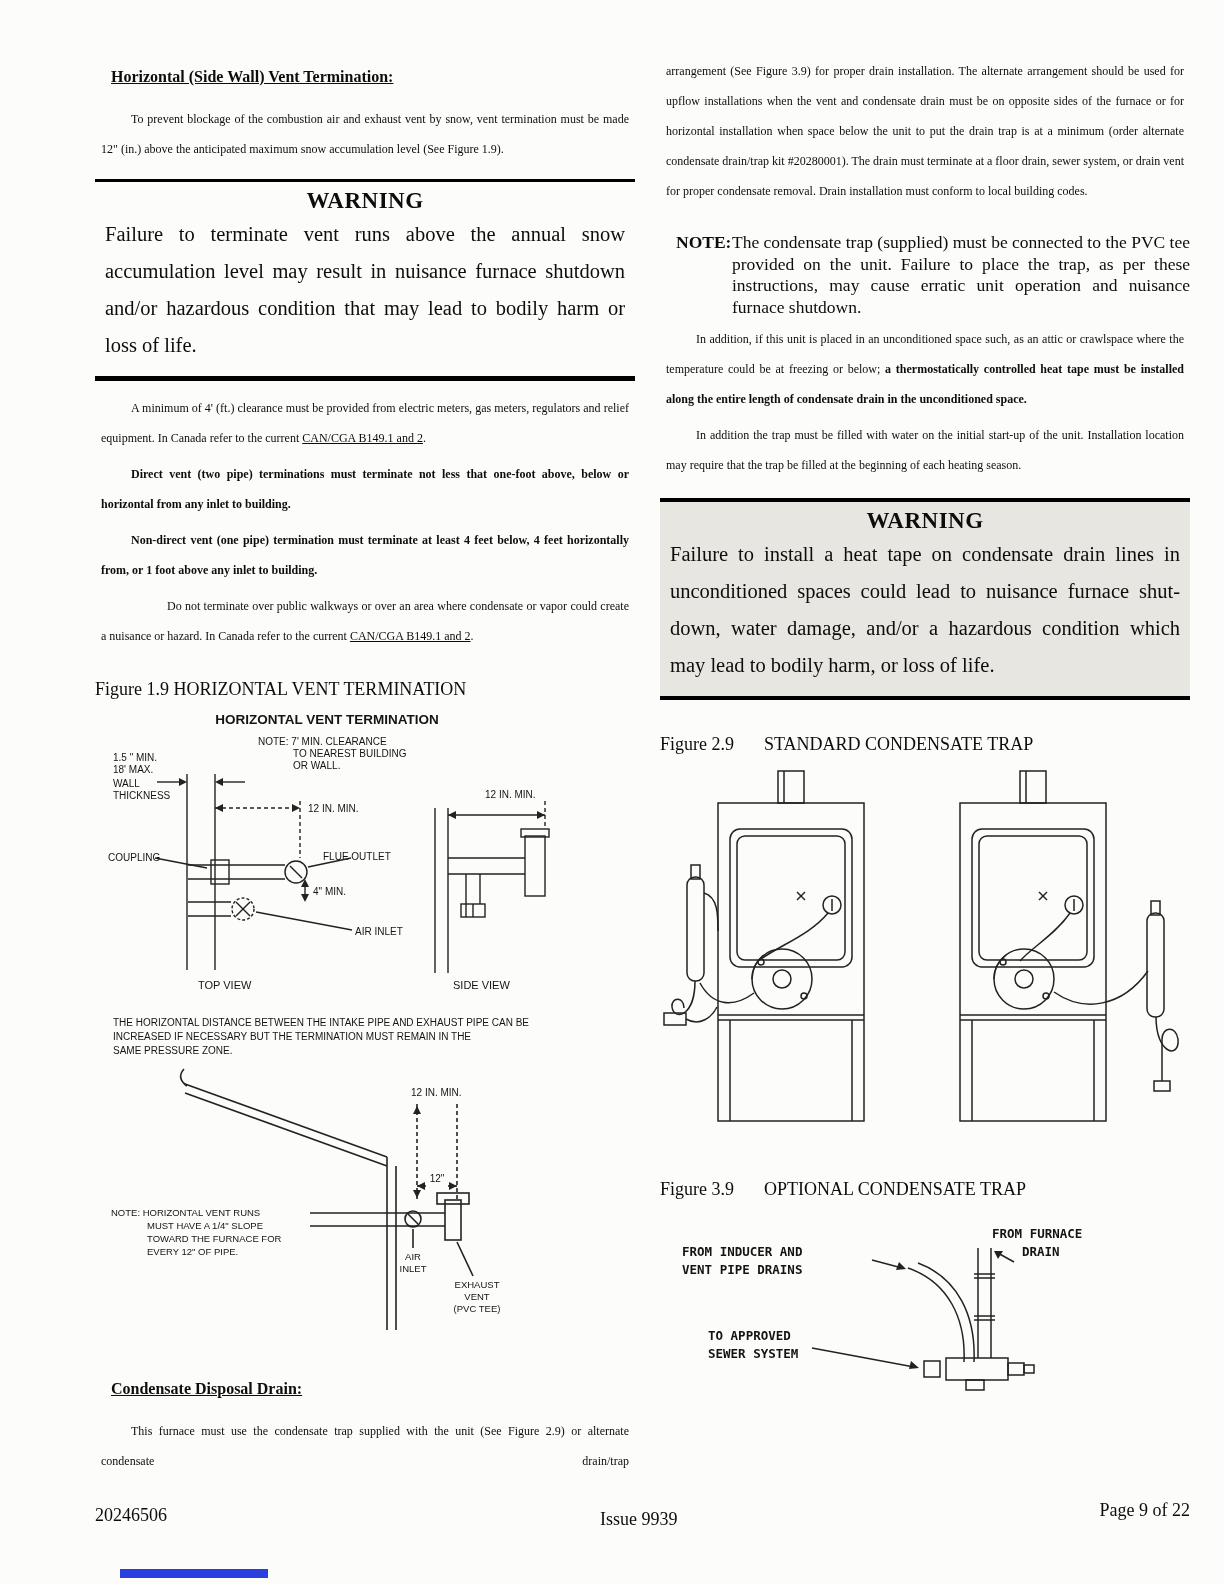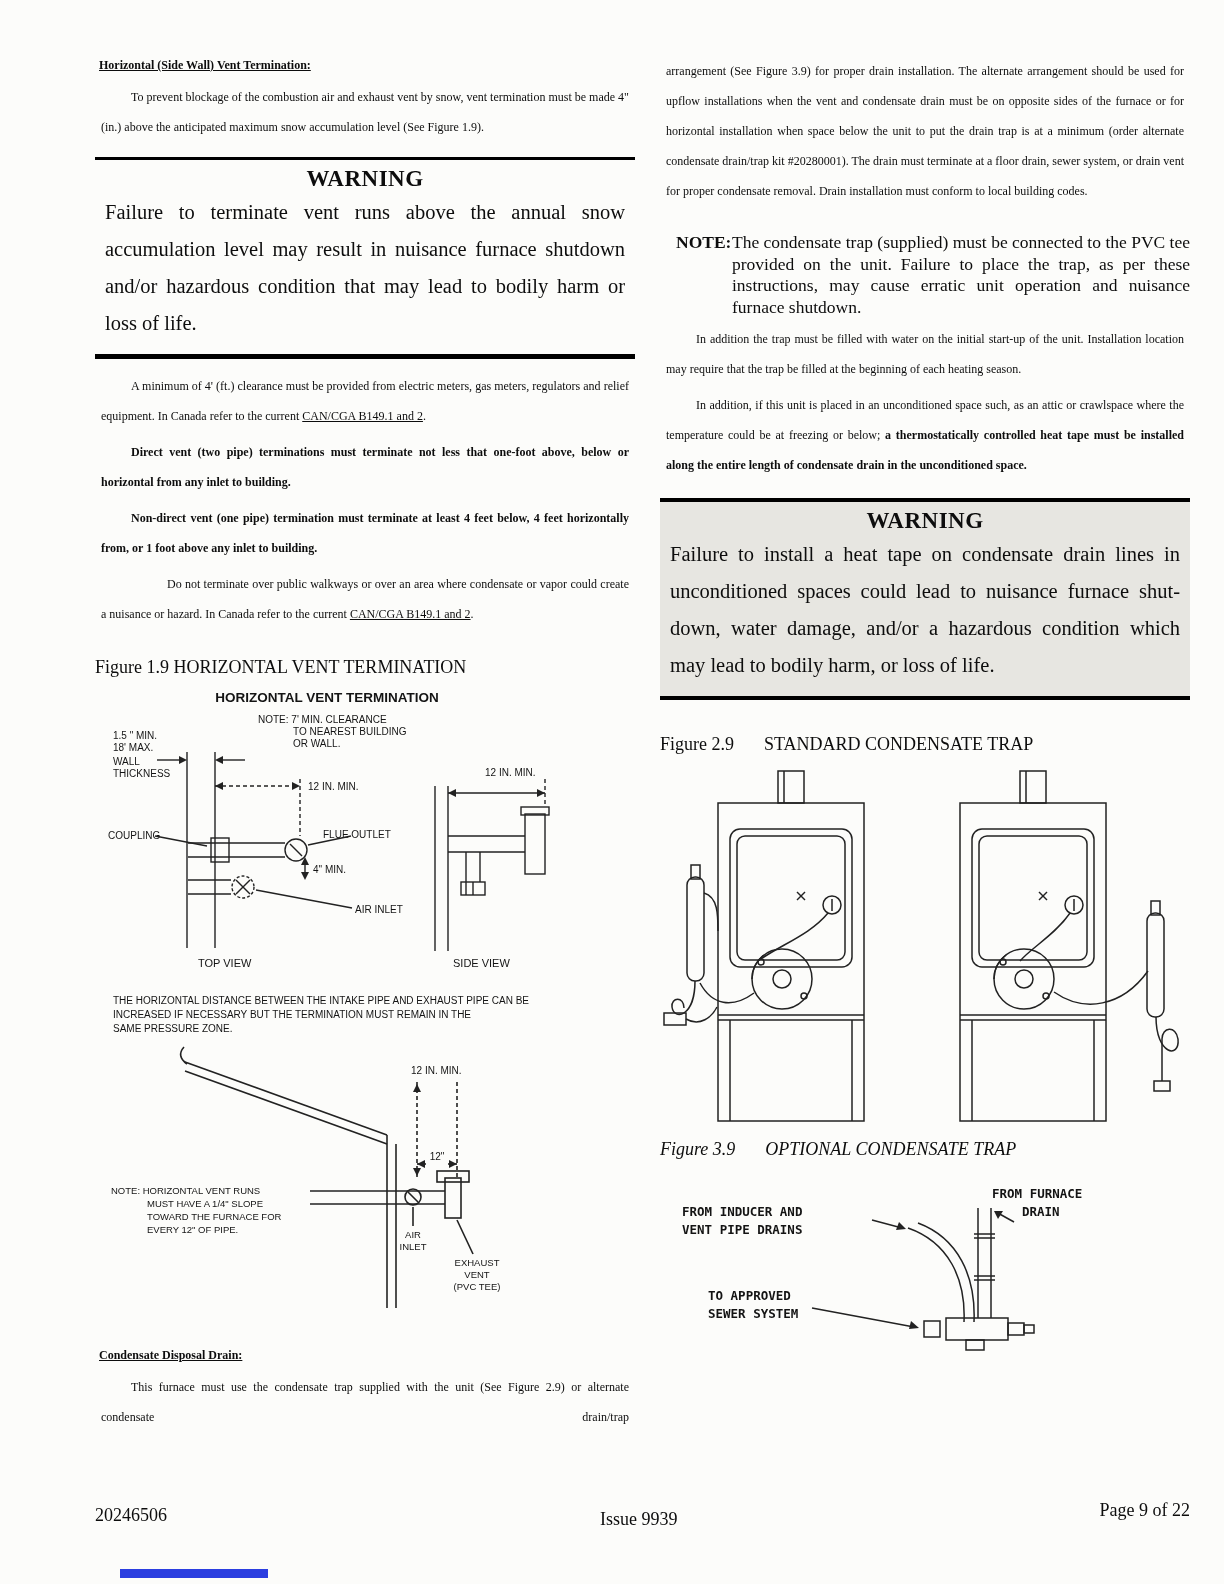--- a/index.html
+++ b/index.html
@@ -1,52 +1,52 @@
 <!DOCTYPE html>
 <html><head>
 <meta charset="utf-8">
 <style>
   html,body{margin:0;padding:0;}
   body{width:1224px;height:1584px;position:relative;background:#fcfcfa;font-family:"Liberation Serif",serif;color:#0d0d0d;overflow:hidden;}
   .col{position:absolute;top:0;}
   .col-left{left:95px;width:540px;}
   .col-right{left:660px;width:530px;}
   .pad-top{padding-top:50px;}
-  h3.dochead{font-size:12px;line-height:22px;margin:4px;font-weight:bold;}
+  h3.dochead{font-size:16px;line-height:22px;margin:16px;font-weight:bold;}
   h3.dochead span{text-decoration:underline;}
   p.body{font-size:12px;line-height:30px;text-align:justify;margin:6px;}
   .indent{text-indent:30px;}
   .indent-lg{text-indent:66px;}
   .bold{font-weight:bold;}
   .ul{text-decoration:underline;}
   .jlast{text-align-last:justify;}
   .warnbox{border-top:3px solid #000;border-bottom:5px solid #000;margin:15px 0 12px 0;padding:6px 2px 12px 2px;}
   .warn-title{text-align:center;font-weight:bold;font-size:23px;letter-spacing:.5px;}
   .warn-body{font-size:20.5px;line-height:37px;text-align:justify;padding:2px 8px 0 8px;}
   .warnbox.gray{background:#e7e6e1;border-top:4px solid #000;border-bottom:4px solid #000;}
   .figcap{font-size:18px;margin:0;}
   .gap30{display:inline-block;width:30px;}
   .note-para{position:relative;padding-left:72px;font-size:17.5px;line-height:21.6px;text-align:justify;margin:0;}
   .note-label{position:absolute;left:16px;top:0;font-weight:bold;}
   .fig{display:block;}
   .fig svg text{font-family:"Liberation Sans",sans-serif;fill:#141414;}
   .fig svg text.mono{font-family:"DejaVu Sans Mono",monospace;font-weight:bold;}
   .mt8{margin-top:8px;}.mt10{margin-top:10px;}.mt16{margin-top:16px;}.mt18{margin-top:18px;}
-  .mt26{margin-top:26px;}.mt28{margin-top:28px;}.mt34{margin-top:34px;font-family:Liberation Serif, serif;}.mt40{font-style:italic;}
+  .mt26{margin-top:26px;}.mt28{margin-top:28px;}.mt34{margin-top:34px;font-family:Liberation Serif, serif;}.mt40{margin-top:40px;}
   .footer-item{position:absolute;font-size:18px;}
   .blue-mark{position:absolute;left:120px;top:1569px;width:148px;height:9px;background:#2b3ee0;}
 </style>
 </head>
 <body>
 
 <div class="col col-left pad-top">
 
   <h3 class="dochead"><span>Horizontal (Side Wall) Vent Termination:</span></h3>
 
-  <p class="body indent">To prevent blockage of the combustion air and exhaust vent by snow, vent termination must be made 4" (in.) above the anticipated maximum snow accumulation level (See Figure 1.9).</p>
+  <p class="body indent">To prevent blockage of the combustion air and exhaust vent by snow, vent termination must be made 12" (in.) above the anticipated maximum snow accumulation level (See Figure 1.9).</p>
 
   <div class="warnbox">
     <div class="warn-title">WARNING</div>
     <div class="warn-body">Failure to terminate vent runs above the annual snow accumulation level may result in nuisance furnace shutdown and/or hazardous condition that may lead to bodily harm or loss of life.</div>
   </div>
 
   <p class="body indent"><span>A minimum of 4' (ft.) clearance must be provided from electric meters, gas meters, regulators and relief equipment.  In Canada refer to the current </span><span class="ul">CAN/CGA B149.1 and 2</span><span>.</span></p>
 
   <p class="body indent bold">Direct vent (two pipe) terminations must terminate not less that one-foot above, below or horizontal from any inlet to building.</p>
 
@@ -174,23 +174,23 @@
 
 <div class="col col-right pad-top">
 
   <p class="body">arrangement (See Figure 3.9) for proper drain installation.  The alternate arrangement should be used for upflow installations when the vent and condensate drain must be on opposite sides of the furnace or for horizontal installation when space below the unit to put the drain trap is at a minimum (order alternate condensate drain/trap kit #20280001).  The drain must terminate at a floor drain, sewer system, or drain vent for proper condensate removal.  Drain installation must conform to local building codes.</p>
 
   <div class="note-para mt26">
     <span class="note-label">NOTE:</span>
     <span>The condensate trap (supplied) must be connected to the PVC tee provided on the unit.  Failure to place the trap, as per these instructions, may cause erratic unit operation and nuisance furnace shutdown.</span>
   </div>
 
+  <p class="body indent"><span>In addition, if this unit is placed in an unconditioned space such, as an attic or crawlspace where the temperature could be at freezing or below; </span><span class="bold">a thermostatically controlled heat tape must be installed along the entire length of condensate drain in the unconditioned space.</span></p>
+
   <p class="body indent mt26">In addition the trap must be filled with water on the initial start-up of the unit.  Installation location may require that the trap be filled at the beginning of each heating season.</p>
-
-  <p class="body indent"><span>In addition, if this unit is placed in an unconditioned space such, as an attic or crawlspace where the temperature could be at freezing or below; </span><span class="bold">a thermostatically controlled heat tape must be installed along the entire length of condensate drain in the unconditioned space.</span></p>
 
   <div class="warnbox gray mt18">
     <div class="warn-title">WARNING</div>
     <div class="warn-body">Failure to install a heat tape on condensate drain lines in unconditioned spaces could lead to nuisance furnace shut-down, water damage, and/or a hazardous condition which may lead to bodily harm, or loss of life.</div>
   </div>
 
   <p class="figcap mt34"><span>Figure 2.9</span><span class="gap30"></span><span>STANDARD CONDENSATE TRAP</span></p>
 
   <div class="fig mt10">
     <svg viewBox="0 0 530 370" width="530" height="370">

